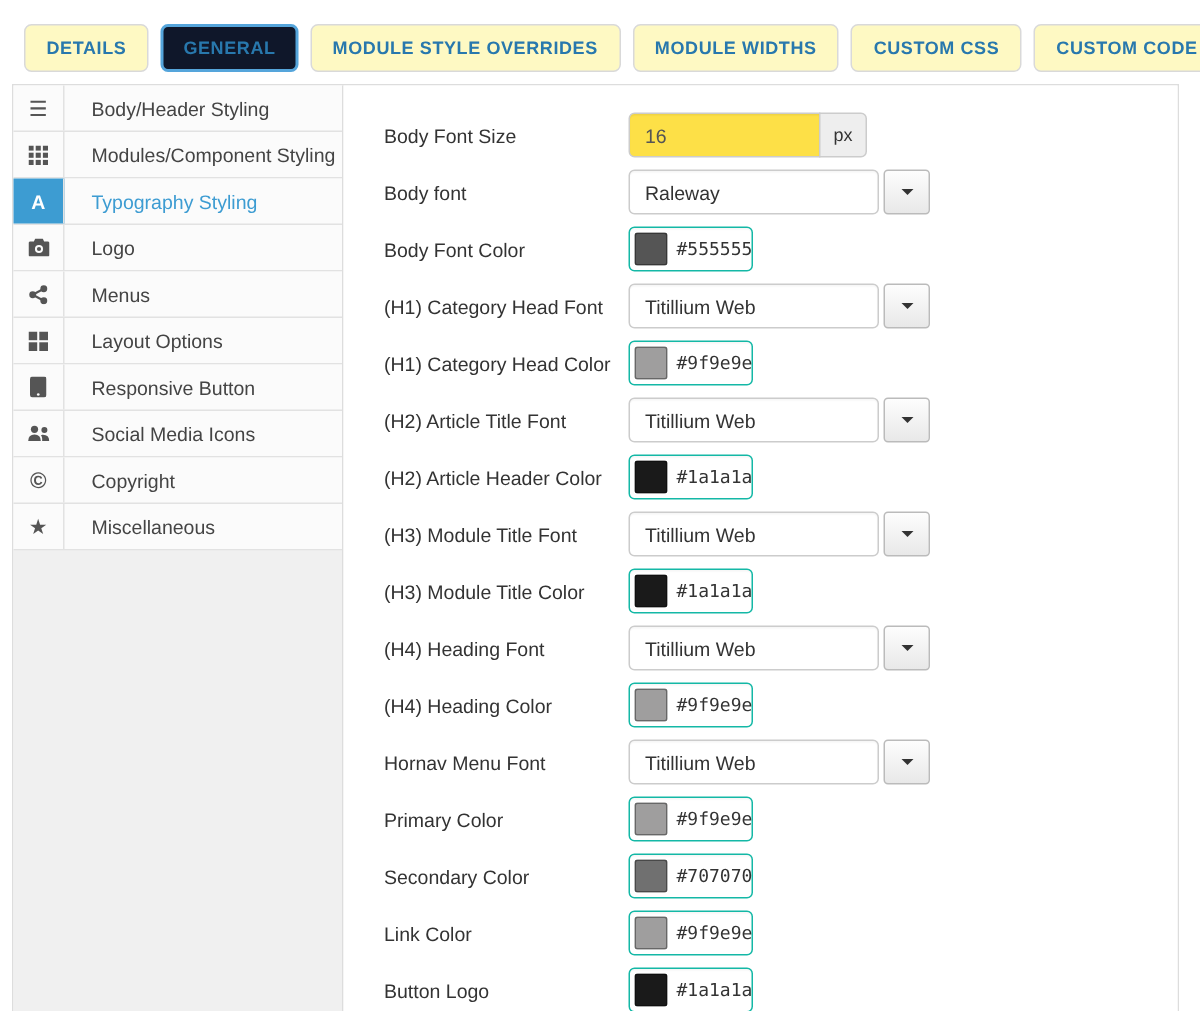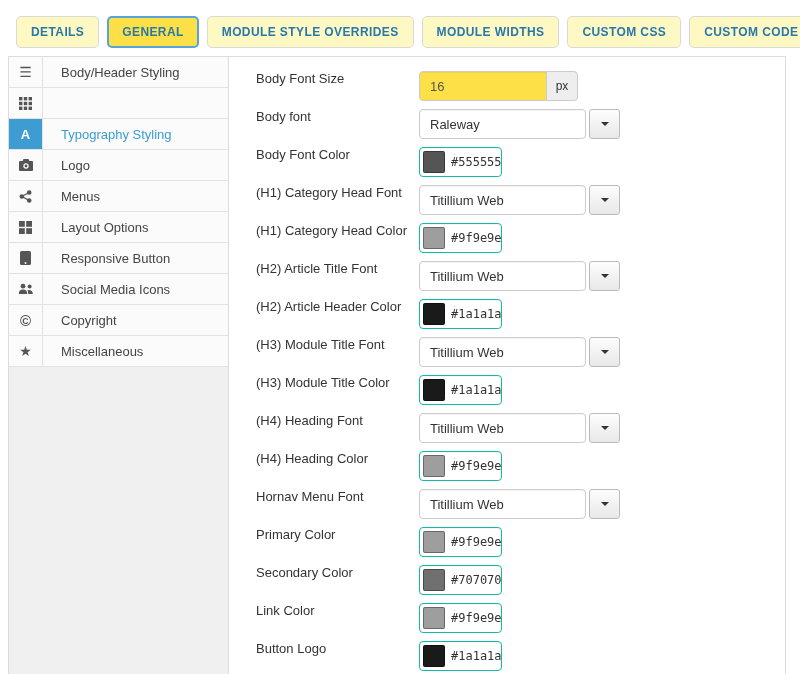--- a/index.html
+++ b/index.html
@@ -6,21 +6,21 @@
   html,body { background:#fff; }
   body { font-family:"Liberation Sans", sans-serif; }
   .page { position:relative; width:800px; height:674px; background:#fff; overflow:hidden; }
 
   
   .tabs { position:absolute; left:16px; top:16px; display:flex; gap:8px; }
   .tab { height:32px; display:flex; align-items:center; padding:0 14px;
          background:#fef9c3; border:1px solid #d9d9d9; border-radius:5px;
          color:var(--tab-text,#2878ad); font-size:12px; font-weight:bold;
          letter-spacing:0.4px; cursor:pointer; white-space:nowrap; }
-  .tab.active { background:#fde047; border:2px solid var(--tab-active-border,#55a5db); padding:0 13px;justify-content:flex-end; }
+  .tab.active { background:#0f172a; border:2px solid var(--tab-active-border,#55a5db); padding:0 13px;justify-content:flex-end; }
 
   
   .panel { position:absolute; left:8px; top:56px; width:778px; height:618px;
            border:1px solid #ddd; border-bottom:none; background:#fff; }
 
   
   .sidebar { position:absolute; left:0; top:0; bottom:0; width:220px;
              background:#f0f0f0; border-right:1px solid #ddd; }
   .menu-item { height:31px; display:flex; background:#fbfbfb;
                border-bottom:1px solid #e2e2e2; cursor:pointer; }
@@ -30,21 +30,21 @@
   .menu-label { display:flex; align-items:center; padding-left:18px; font-size:13px; color:#444; }
   .menu-item.active .menu-label { color:var(--accent,#3d9cd2); }
   .glyph { font-size:14px; line-height:1; }
   .glyph.copyright { font-size:15px; font-weight:bold; }
   .glyph.a-letter { font-weight:bold; font-size:13px; }
   .menu-icon-cell svg { display:block; }
 
   
   .content { position:absolute; left:220px; right:0; top:0; bottom:0;
              background:#fff; padding-top:14px; overflow:hidden; }
-  .form-row { height:38px; display:flex; align-items:flex-start; padding-left:27px; }
+  .form-row { height:38px; display:flex; align-items:center; padding-left:27px; }
   .row-label { width:163px; flex:0 0 163px; font-size:13px; color:#333; }
   .ctrl { display:flex; align-items:center; }
 
   .text-input { width:128px; height:30px; border:1px solid #ccc; border-radius:4px 0 0 4px;
                 background:#fde047; font-size:13px; color:#555; padding:0 10px;
                 box-shadow:inset 0 1px 1px rgba(0,0,0,.06); outline:none;
                 font-family:"Liberation Sans", sans-serif; }
   .addon { width:32px; height:30px; margin-left:-1px; background:#eee; border:1px solid #ccc;
            border-radius:0 4px 4px 0; display:flex; align-items:center; justify-content:center;
            font-size:12px; color:#333; }
@@ -105,20 +105,21 @@
               <rect x="4.8" y="0" width="3.4" height="3.4"></rect>
               <rect x="9.6" y="0" width="3.4" height="3.4"></rect>
               <rect x="0" y="4.8" width="3.4" height="3.4"></rect>
               <rect x="4.8" y="4.8" width="3.4" height="3.4"></rect>
               <rect x="9.6" y="4.8" width="3.4" height="3.4"></rect>
               <rect x="0" y="9.6" width="3.4" height="3.4"></rect>
               <rect x="4.8" y="9.6" width="3.4" height="3.4"></rect>
               <rect x="9.6" y="9.6" width="3.4" height="3.4"></rect>
             </svg>
           </span>
+          <span class="menu-label">Modules/Component Styling</span>
         </div>
         <div class="menu-item active">
           <span class="menu-icon-cell">
             <span class="glyph a-letter">A</span>
           </span>
           <span class="menu-label">Typography Styling</span>
         </div>
         <div class="menu-item">
           <span class="menu-icon-cell">
             <svg width="14" height="12" viewBox="0 0 14 12">

